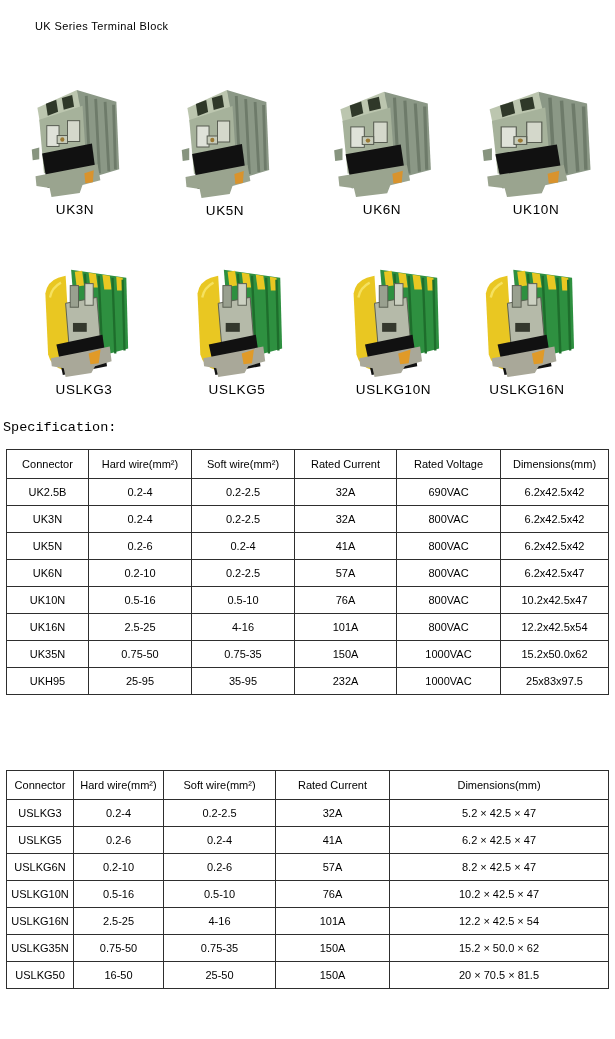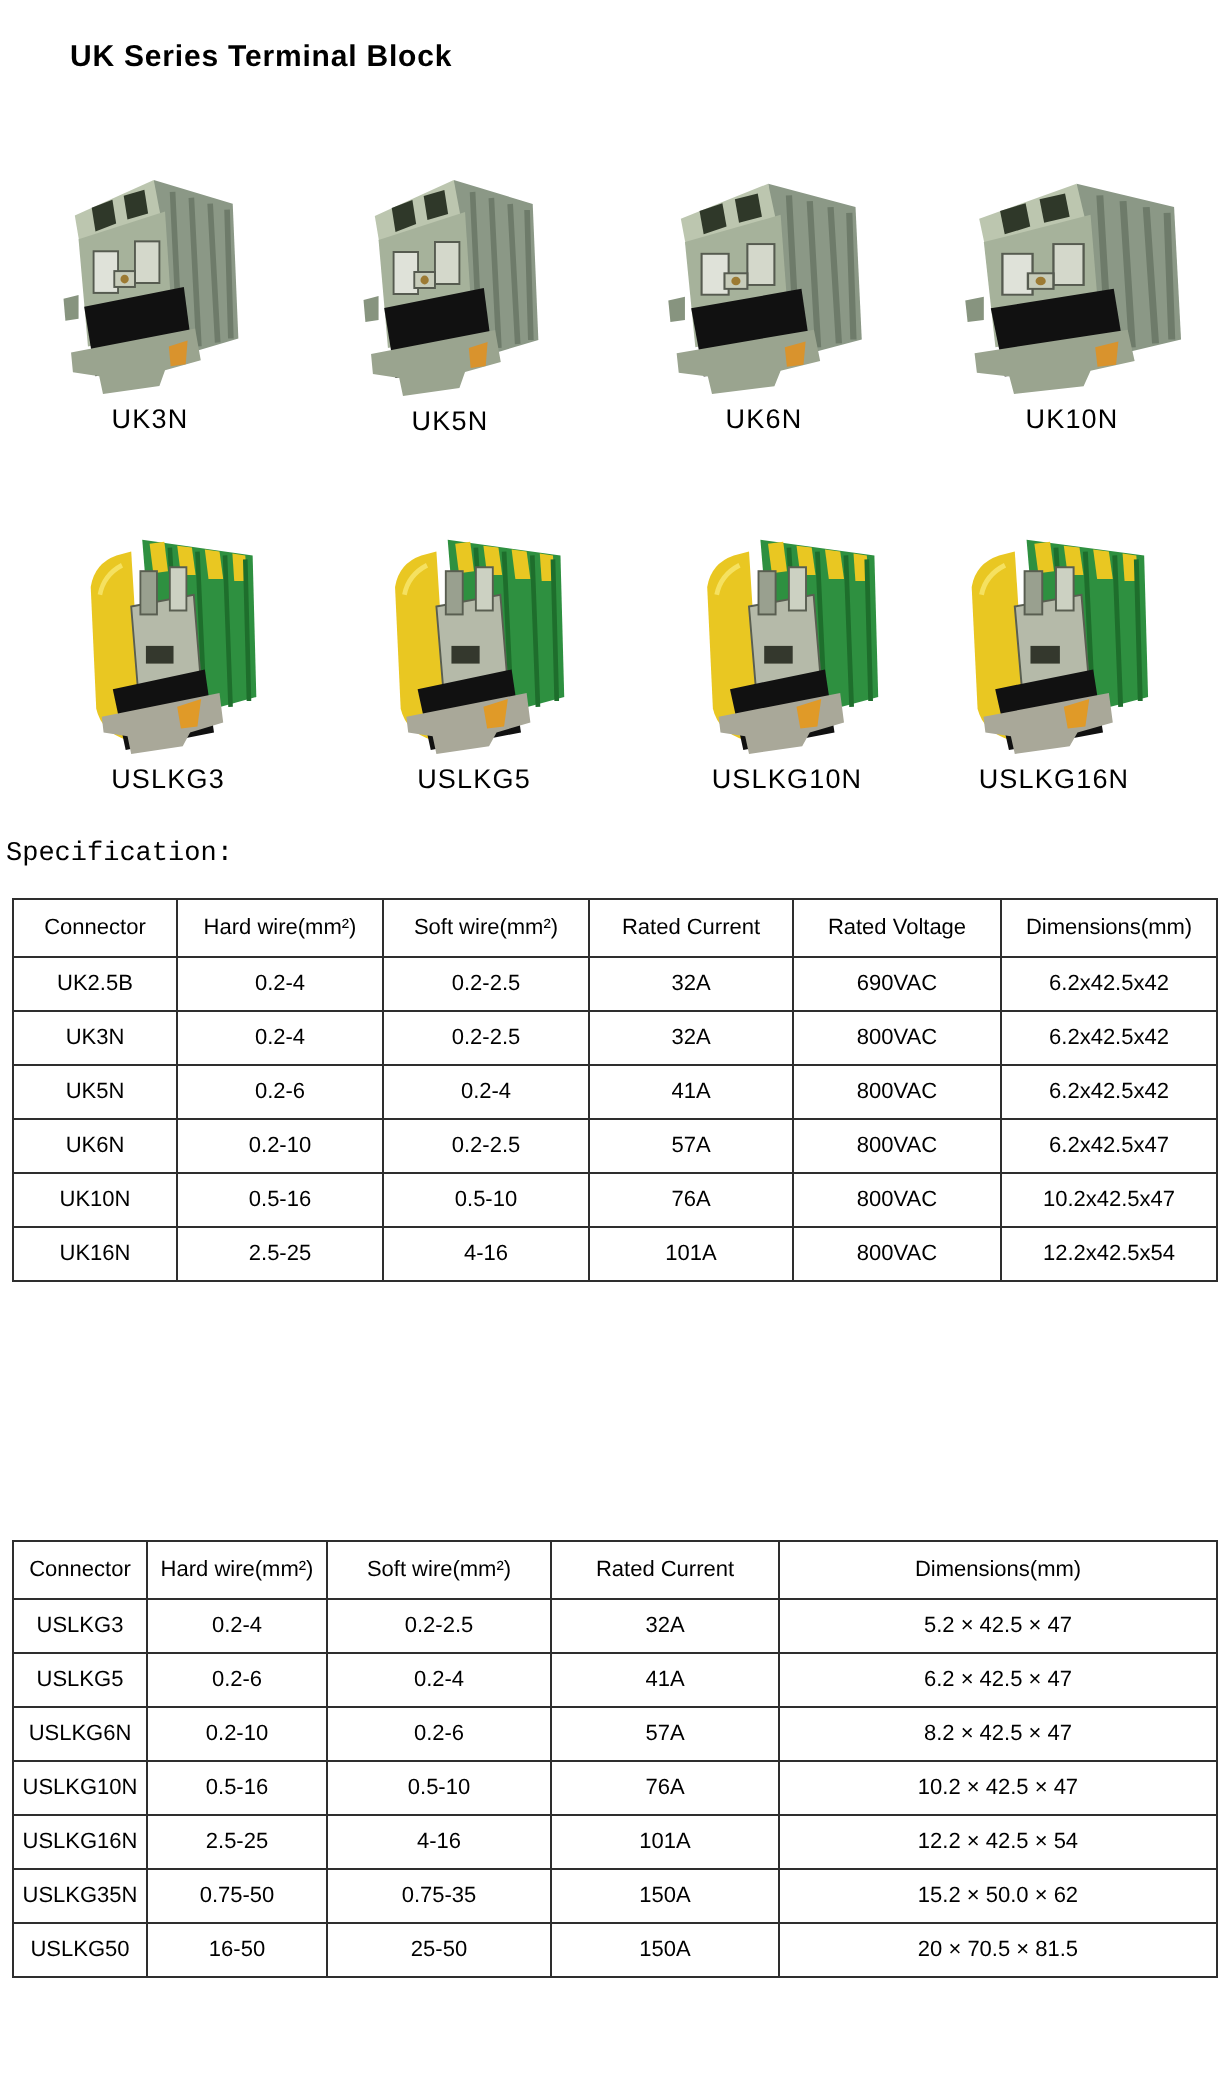--- a/index.html
+++ b/index.html
@@ -6,21 +6,21 @@
   body{
     width:615px;height:1039px;
     background:var(--background,#ffffff);
     font-family:"Liberation Sans", sans-serif;
     color:var(--text,#000);
     position:relative;
     overflow:hidden;
   }
   .page-title{
     position:absolute;left:35px;top:20px;margin:0;
-    font-size:15px;font-weight:bold;letter-spacing:.4px;
+    font-size:11px;font-weight:normal;letter-spacing:.4px;
   }
   figure.product{position:absolute;margin:0;}
   figure.product svg{display:block;width:100%;}
   figure.product figcaption{
     text-align:center;font-size:13.5px;margin-top:4px;letter-spacing:.6px;
   }
   .spec-label{position:absolute;left:3px;top:420px;font-size:13.5px;font-family:Liberation Mono, monospace;}
   table{position:absolute;border-collapse:collapse;table-layout:fixed;background:#fff;}
   #uk-table{left:6px;top:449px;width:602px;}
   #uslkg-table{left:6px;top:770px;width:602px;}
@@ -198,20 +198,36 @@
           <td>10.2x42.5x47</td>
         </tr>
         <tr>
           <td>UK16N</td>
           <td>2.5-25</td>
           <td>4-16</td>
           <td>101A</td>
           <td>800VAC</td>
           <td>12.2x42.5x54</td>
         </tr>
+        <tr>
+          <td>UK35N</td>
+          <td>0.75-50</td>
+          <td>0.75-35</td>
+          <td>150A</td>
+          <td>1000VAC</td>
+          <td>15.2x50.0x62</td>
+        </tr>
+        <tr>
+          <td>UKH95</td>
+          <td>25-95</td>
+          <td>35-95</td>
+          <td>232A</td>
+          <td>1000VAC</td>
+          <td>25x83x97.5</td>
+        </tr>
       </tbody>
     </table>
 
   <table id="uslkg-table">
     <colgroup>
       <col style="width:67px">
         <col style="width:90px">
         <col style="width:112px">
       <col style="width:114px">
         <col style="width:219px">

